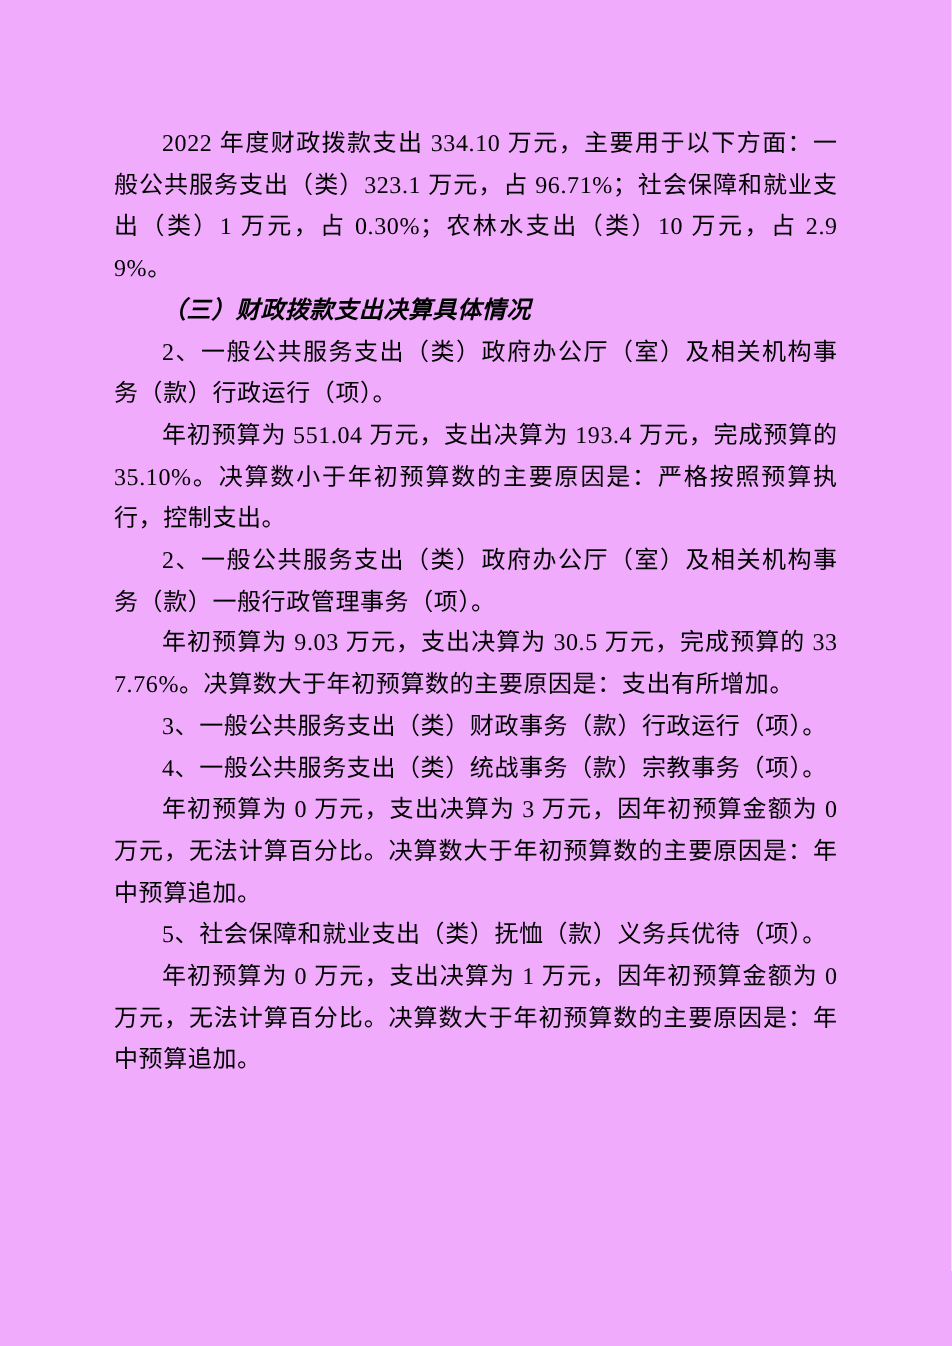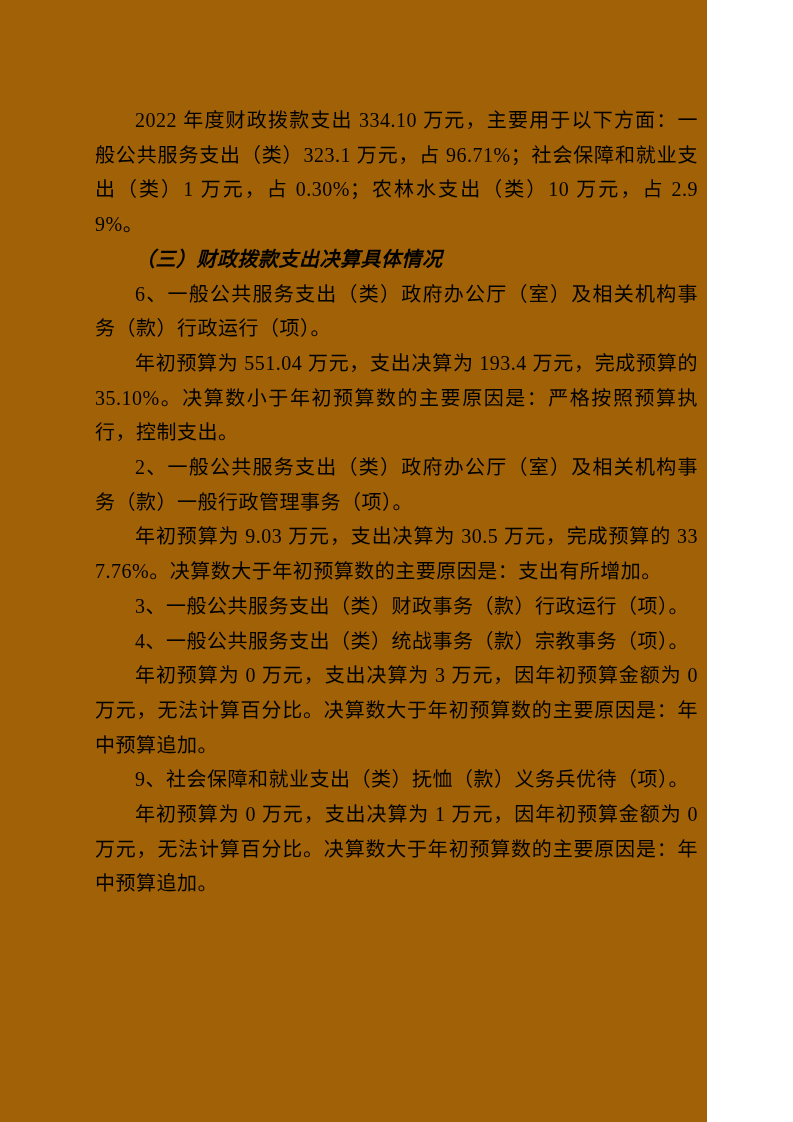--- a/index.html
+++ b/index.html
@@ -4,23 +4,23 @@
 <title>财政拨款支出决算</title>
 <style>
   * { box-sizing: border-box; }
   html, body {
     margin: 0;
     padding: 0;
     background: #ffffff;
   }
   .page {
     position: relative;
-    width: 707px;
+    width: 793px;
     height: 1122px;
-    background: #a16207;
+    background: #f0abfc;
     overflow: hidden;
     font-family: "Liberation Serif", "DejaVu Serif", serif;
     color: #000000;
   }
   .content {
     position: absolute;
     left: 95px;
     top: 103px;
     width: 603px;
   }
@@ -40,23 +40,23 @@
     font-style: italic;
   }
 </style>
 </head>
 <body>
 
 <div class="page">
   <div class="content">
     <p class="para">2022 年度财政拨款支出 334.10 万元，主要用于以下方面：一般公共服务支出（类）323.1 万元，占 96.71%；社会保障和就业支出（类）1 万元，占 0.30%；农林水支出（类）10 万元，占 2.99%。</p>
     <p class="para heading">（三）财政拨款支出决算具体情况</p>
-    <p class="para">6、一般公共服务支出（类）政府办公厅（室）及相关机构事务（款）行政运行（项）。</p>
+    <p class="para">2、一般公共服务支出（类）政府办公厅（室）及相关机构事务（款）行政运行（项）。</p>
     <p class="para">年初预算为 551.04 万元，支出决算为 193.4 万元，完成预算的 35.10%。决算数小于年初预算数的主要原因是：严格按照预算执行，控制支出。</p>
     <p class="para">2、一般公共服务支出（类）政府办公厅（室）及相关机构事务（款）一般行政管理事务（项）。</p>
     <p class="para">年初预算为 9.03 万元，支出决算为 30.5 万元，完成预算的 337.76%。决算数大于年初预算数的主要原因是：支出有所增加。</p>
     <p class="para">3、一般公共服务支出（类）财政事务（款）行政运行（项）。</p>
     <p class="para">4、一般公共服务支出（类）统战事务（款）宗教事务（项）。</p>
     <p class="para">年初预算为 0 万元，支出决算为 3 万元，因年初预算金额为 0 万元，无法计算百分比。决算数大于年初预算数的主要原因是：年中预算追加。</p>
-    <p class="para">9、社会保障和就业支出（类）抚恤（款）义务兵优待（项）。</p>
+    <p class="para">5、社会保障和就业支出（类）抚恤（款）义务兵优待（项）。</p>
     <p class="para">年初预算为 0 万元，支出决算为 1 万元，因年初预算金额为 0 万元，无法计算百分比。决算数大于年初预算数的主要原因是：年中预算追加。</p>
   </div>
 </div>
 
 </body></html>

